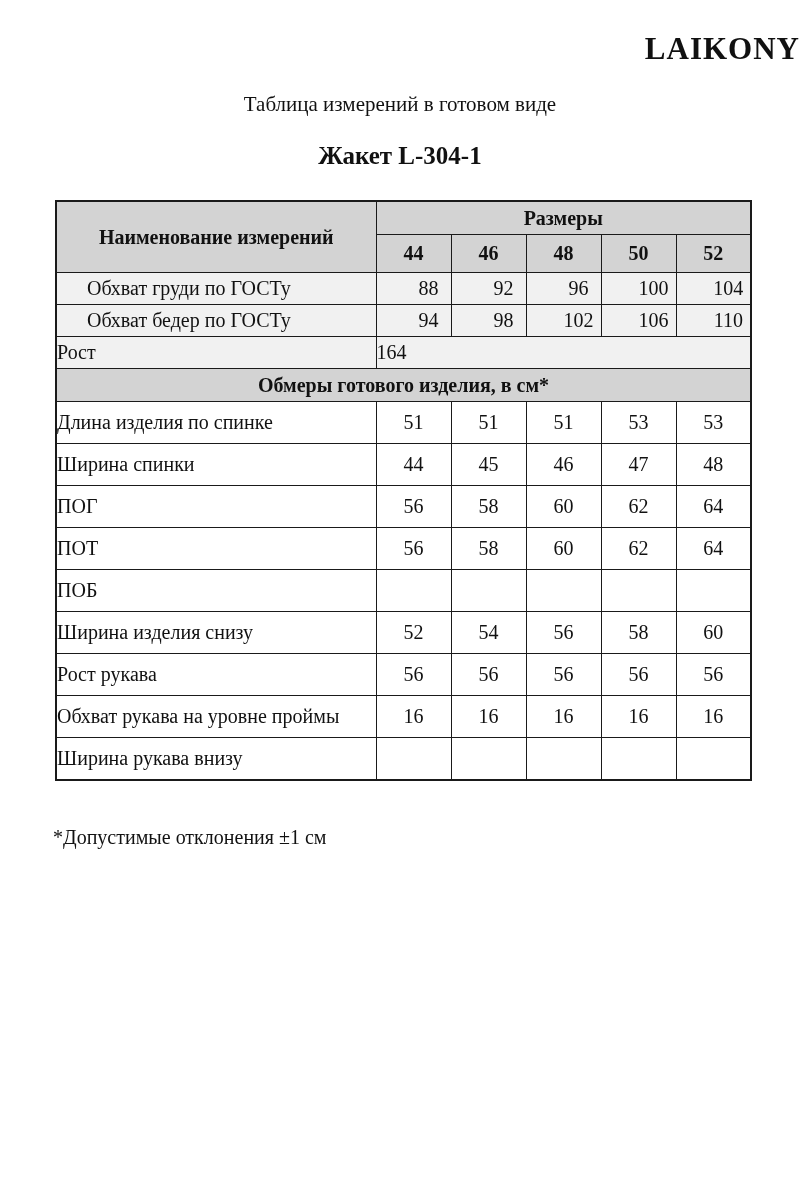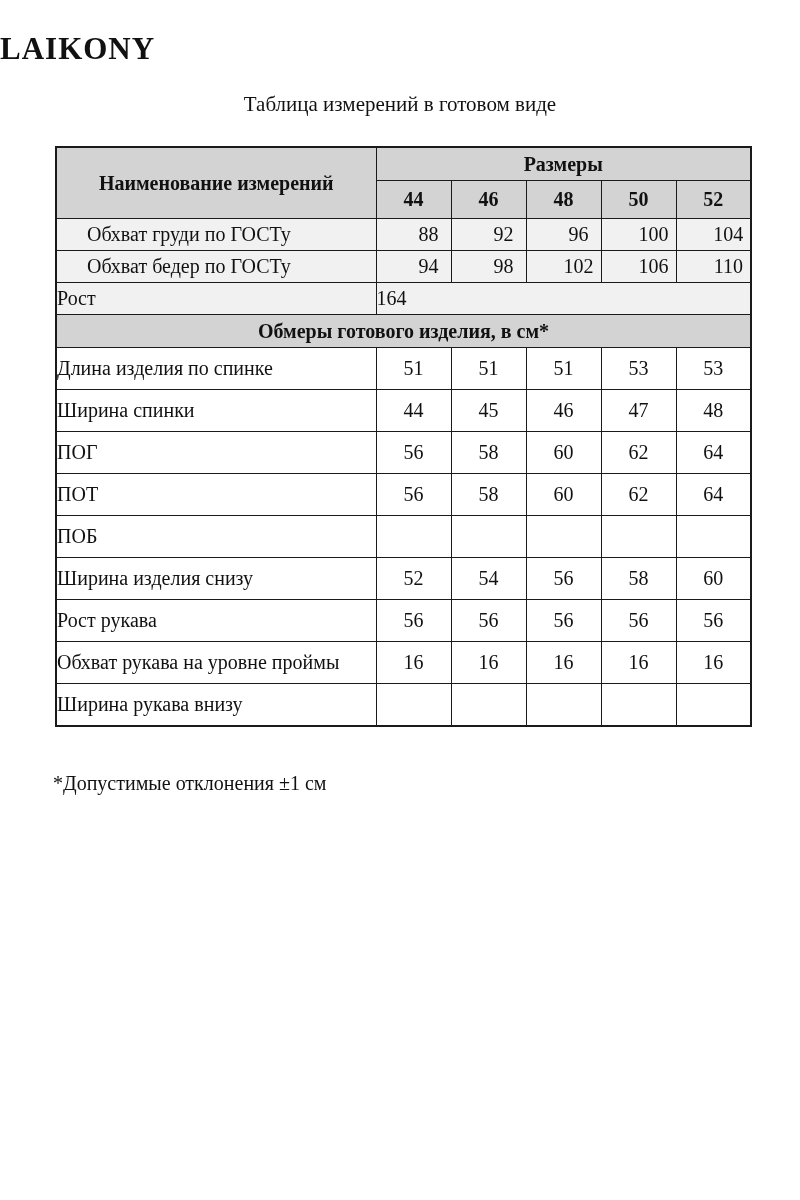--- a/index.html
+++ b/index.html
@@ -12,21 +12,21 @@
     color: #111111;
   }
   .page {
     width: 800px;
     height: 1200px;
     overflow: hidden;
     box-sizing: border-box;
   }
   .brand-title {
     margin: 32px 0 0 0;
-    text-align: left;
+    text-align: right;
     font-size: 31px;
     font-weight: bold;
     letter-spacing: 1px;
     line-height: 1.1;
   }
   .subtitle {
     margin: 26px 0 16px 0;
     text-align: center;
     font-size: 21px;
     font-weight: normal;
@@ -102,20 +102,21 @@
 </style>
 </head>
 <body>
 
 <div class="page">
 
   <h1 class="brand-title">LAIKONY</h1>
 
   <p class="subtitle">Таблица измерений в готовом виде</p>
 
+  <h2 class="product-title">Жакет L-304-1</h2>
 
   <table class="measurements">
     <colgroup>
       <col class="name-col">
       <col class="size-col">
       <col class="size-col">
       <col class="size-col">
       <col class="size-col">
       <col class="size-col">
     </colgroup>

